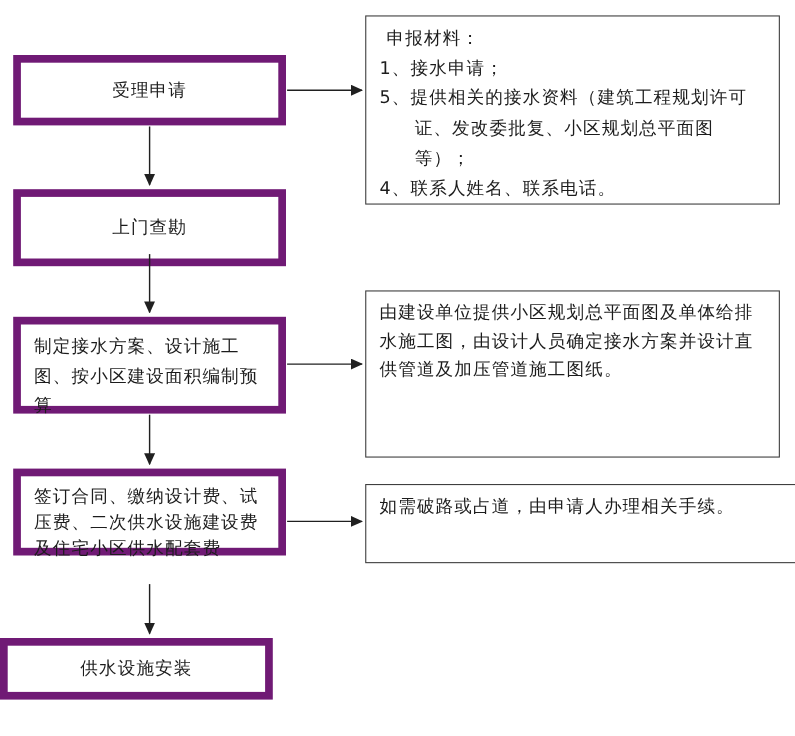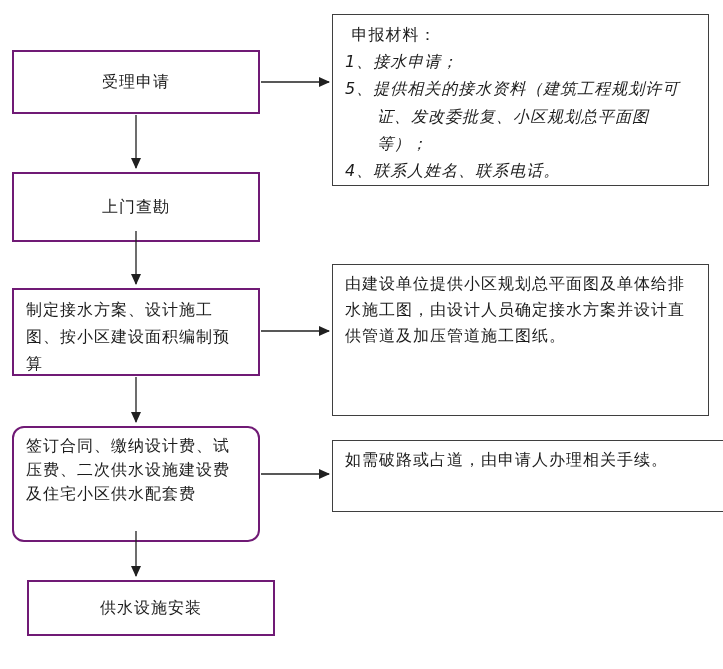--- a/index.html
+++ b/index.html
@@ -10,21 +10,21 @@
   }
   .canvas {
     position: relative;
     width: 723px;
     height: 669px;
     background: #ffffff;
     overflow: hidden;
   }
   .box {
     position: absolute;
-    border: 2px solid #701a75;
+    border: 7px solid #701a75;
     background: #ffffff;
     font-size: 16px;
     letter-spacing: 1px;
     color: #1c1c1c;
   }
   .box.center {
     display: flex;
     align-items: center;
     justify-content: center;
     text-align: center;
@@ -41,21 +41,20 @@
     font-size: 16px;
     letter-spacing: 1px;
     line-height: 1.62;
     padding: 6px 12px 6px 12px;
     color: #1c1c1c;
   }
   .note .line { white-space: normal; }
   .note .hang {
     padding-left: 2em;
     text-indent: -2em;
-    font-style: italic;
   }
   .note .head { padding-left: 0.4em; }
   svg.arrows {
     position: absolute;
     left: 0; top: 0;
     pointer-events: none;
   }
 </style>
 </head>
 <body>
@@ -67,25 +66,25 @@
   </div>
 
   <div class="box center" style="left:12px; top:172px; width:248px; height:70px;">
     <span>上门查勘</span>
   </div>
 
   <div class="box lefttext" style="left:12px; top:288px; width:248px; height:88px;">
     <span>制定接水方案、设计施工图、按小区建设面积编制预算</span>
   </div>
 
-  <div class="box lefttext" style="left:12px; top:426px; width:248px; height:116px; line-height:1.5;border-radius:12px;">
+  <div class="box lefttext" style="left:12px; top:426px; width:248px; height:79px; line-height:1.5;">
     <span>签订合同、缴纳设计费、试压费、二次供水设施建设费及住宅小区供水配套费</span>
   </div>
 
-  <div class="box center" style="left:27px; top:580px; width:248px; height:56px;">
+  <div class="box center" style="left:0; top:580px; width:248px; height:56px;">
     <span>供水设施安装</span>
   </div>
 
   <div class="note" style="left:332px; top:14px; width:377px; height:172px; line-height:1.7;">
     <div class="line head">申报材料：</div>
     <div class="line hang">1、接水申请；</div>
     <div class="line hang">5、提供相关的接水资料（建筑工程规划许可证、发改委批复、小区规划总平面图等）；</div>
     <div class="line hang">4、联系人姓名、联系电话。</div>
   </div>
 

